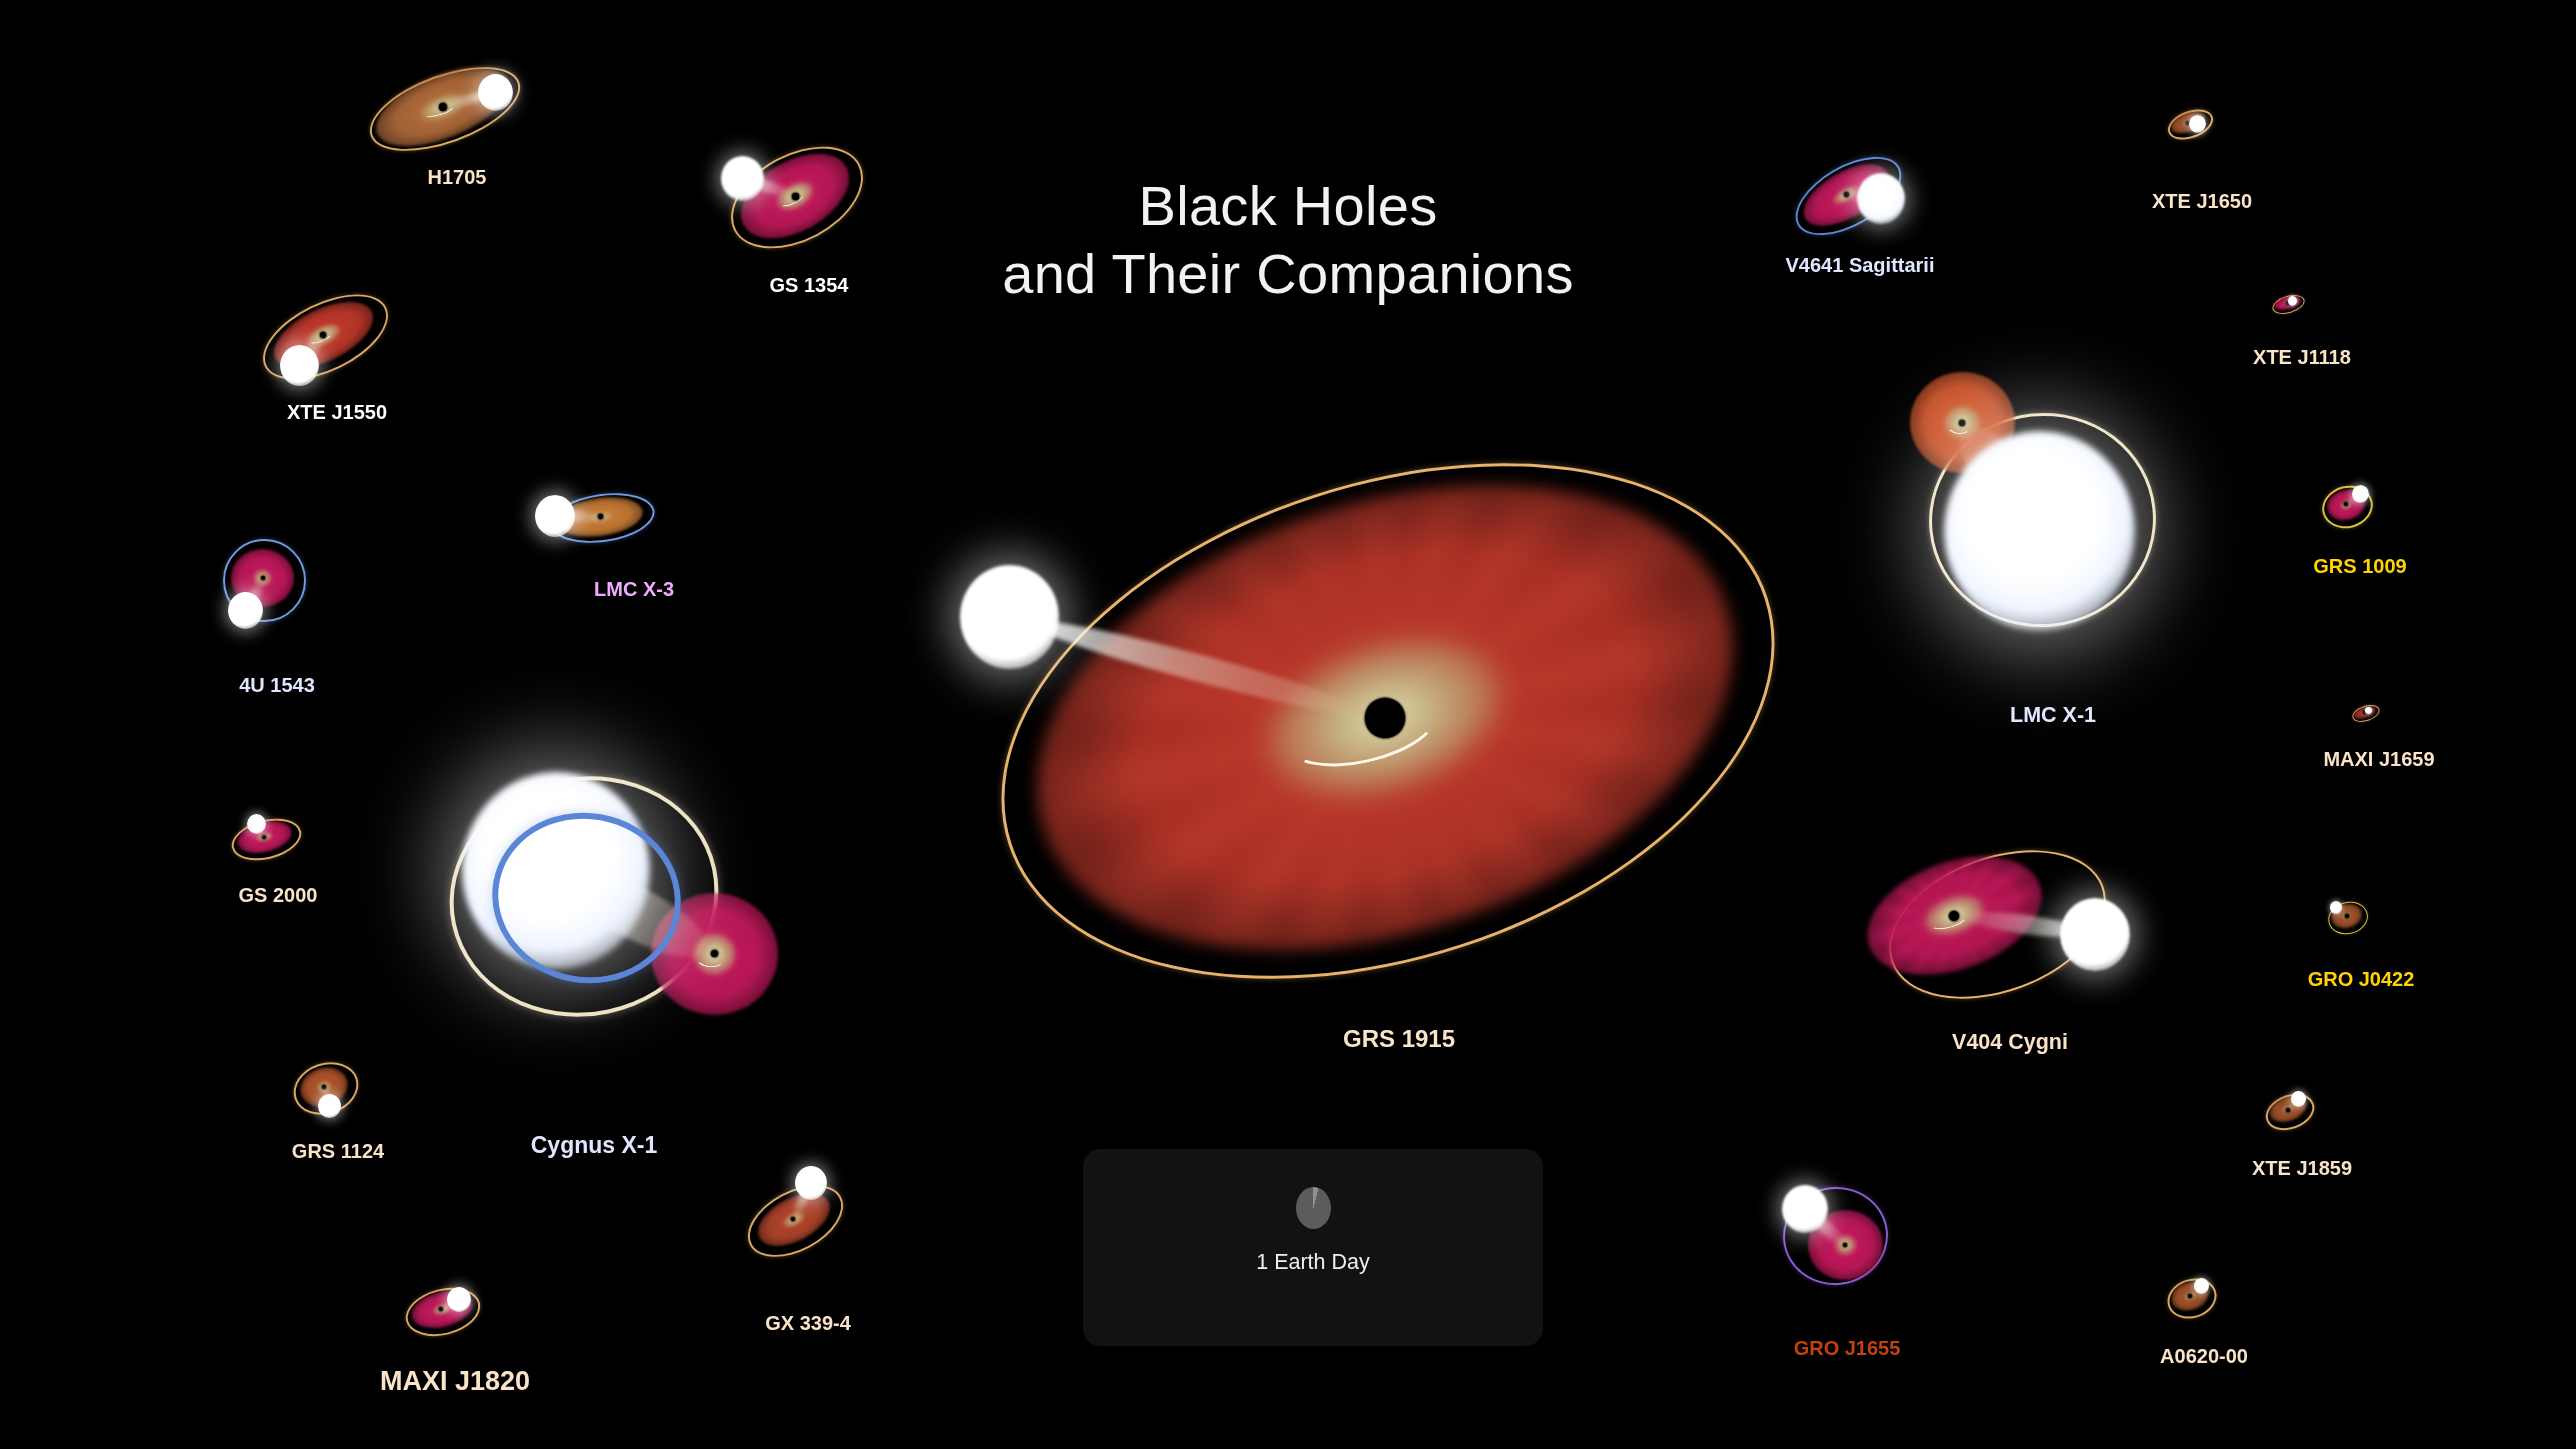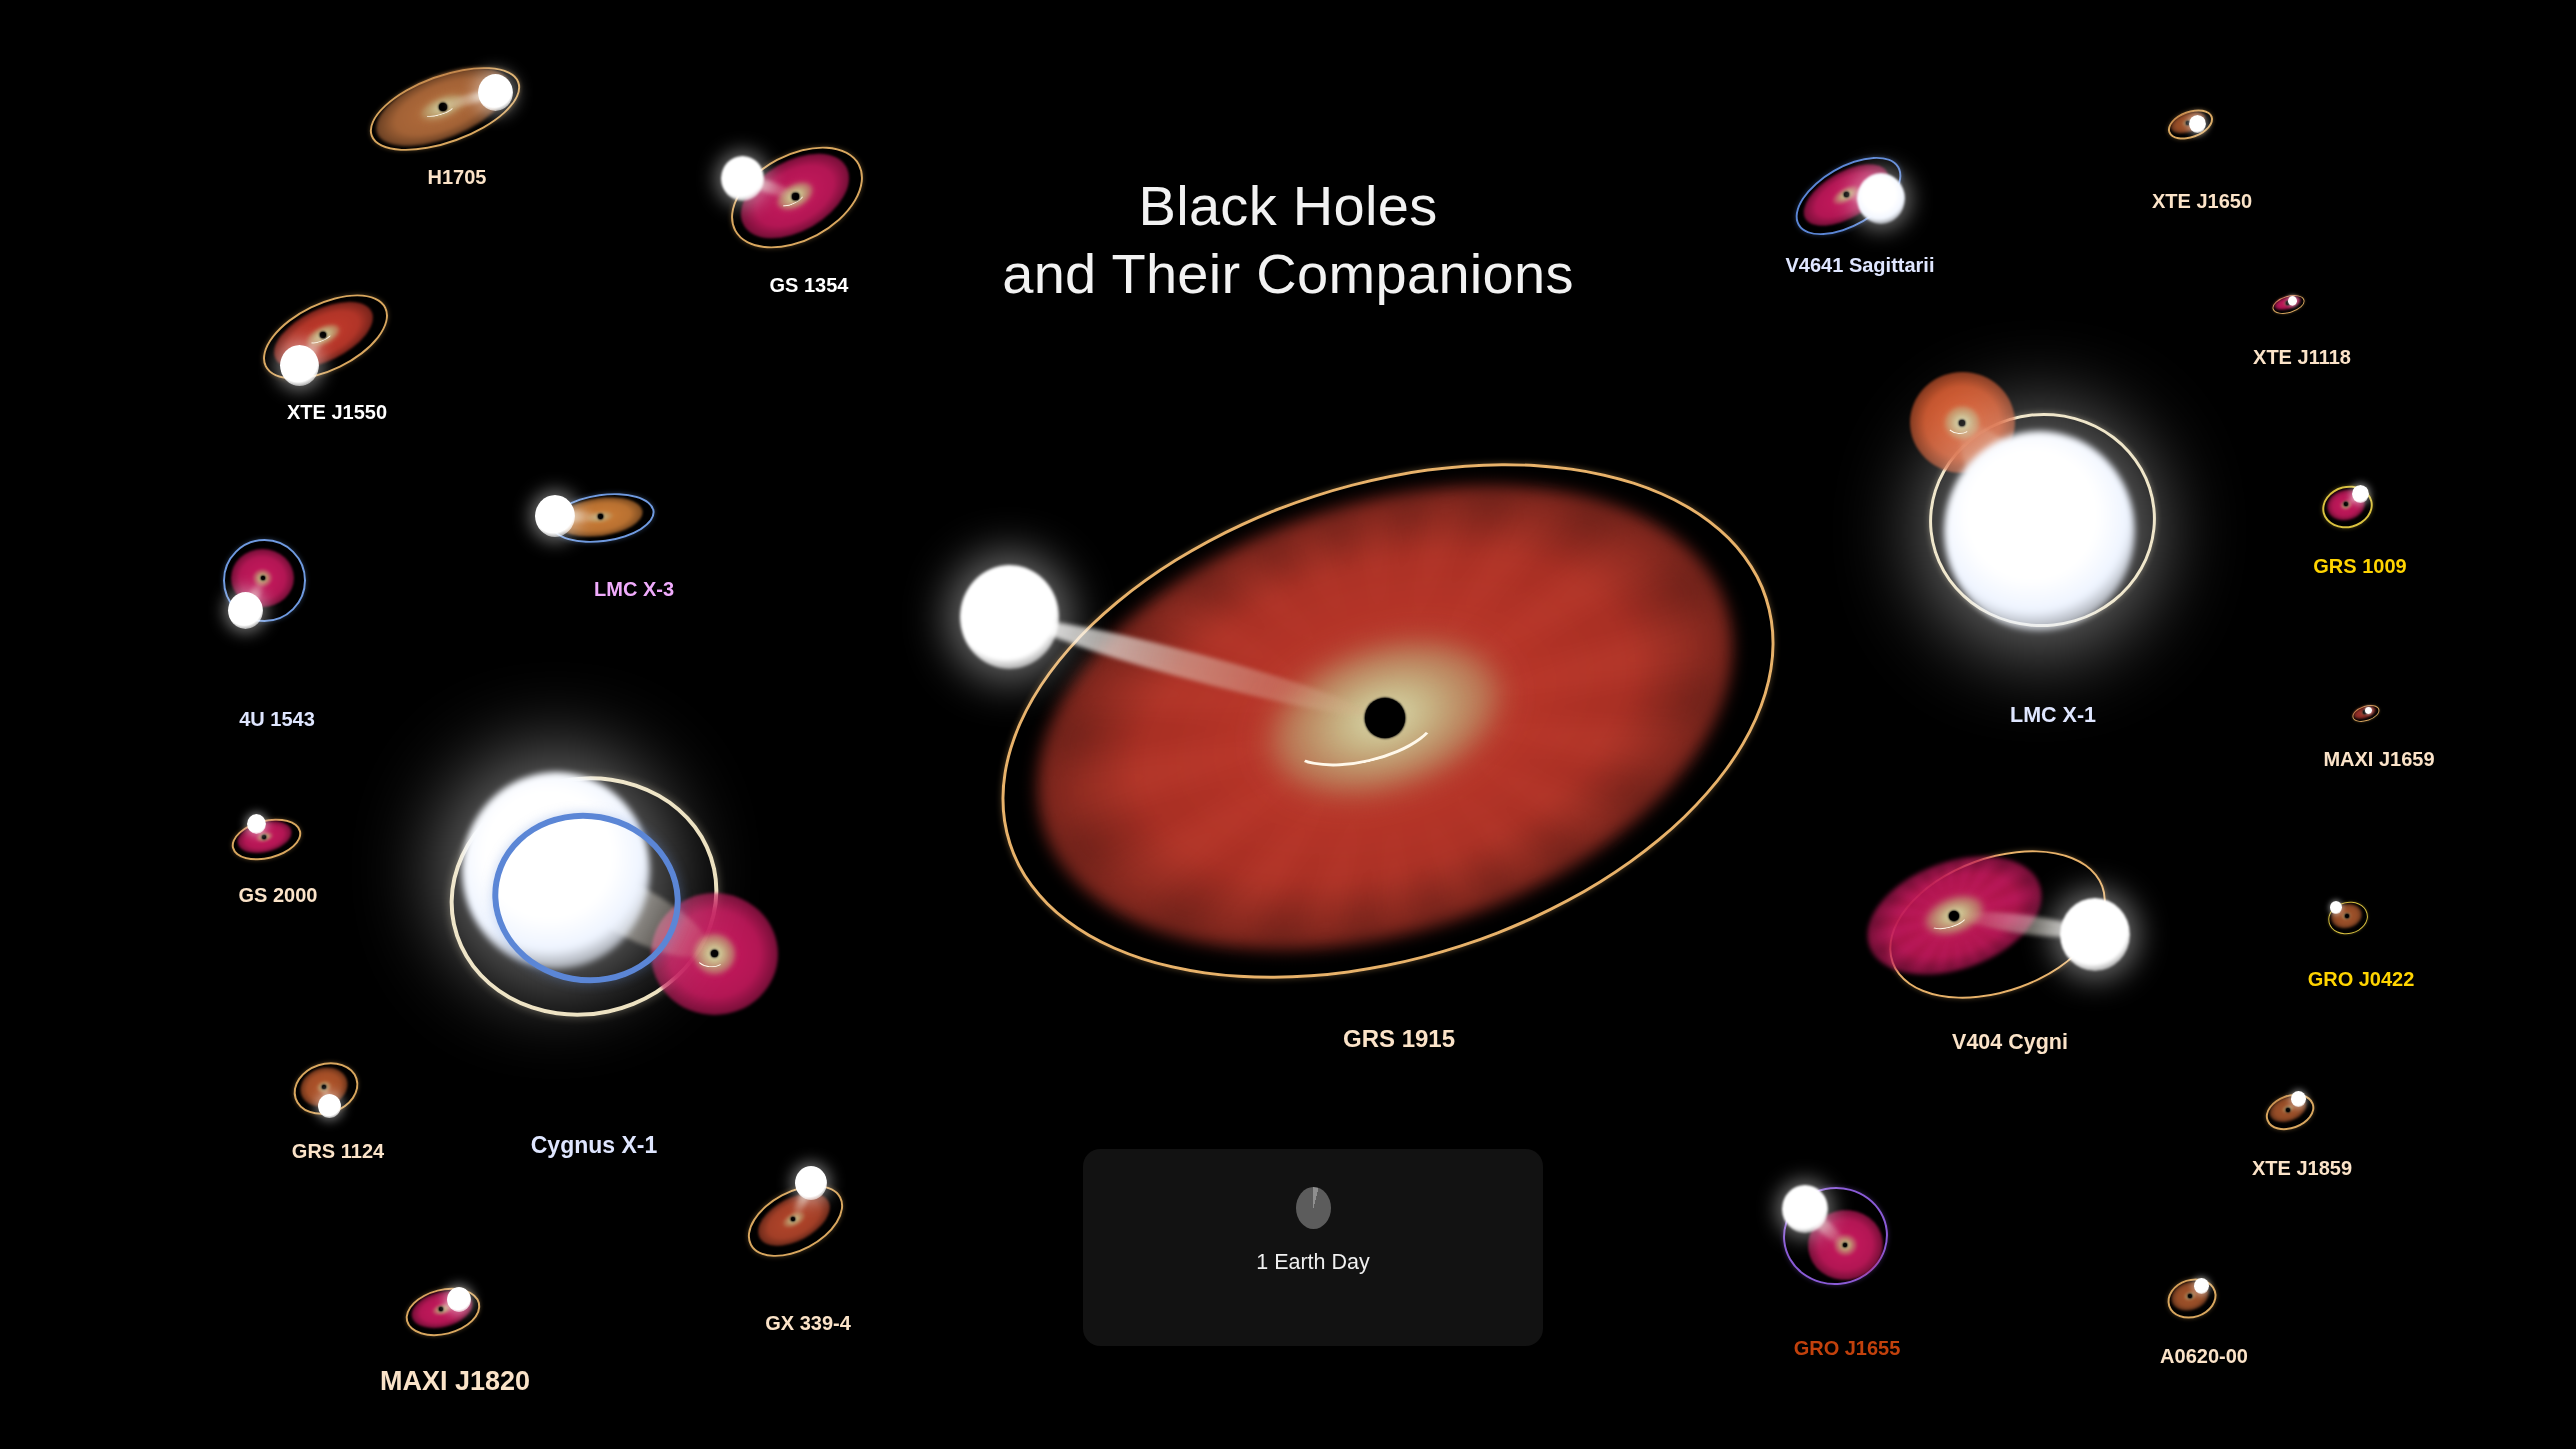--- a/index.html
+++ b/index.html
@@ -76,21 +76,21 @@
       <div class="disk" style="width: 86px; height: 38px; left: 557px; top: 498px; transform: rotate(-8deg); background: radial-gradient(rgba(245, 238, 205, 0.92) 0%, rgba(226, 200, 140, 0.85) 7%, rgba(200, 122, 53, 0.98) 24%, rgba(200, 122, 53, 0.92) 50%, rgba(200, 122, 53, 0.55) 74%, rgba(200, 122, 53, 0.1) 90%, rgba(0, 0, 0, 0) 100%); filter: blur(1px);"></div>
       <div class="bh" style="width: 4.8px; height: 4.8px; left: 598px; top: 514px;"></div>
       <div class="stream" style="width: 41px; height: 11px; left: 557px; top: 511px; transform: rotate(0deg); background: linear-gradient(90deg, rgba(255, 255, 255, 0.85) 0%, rgba(240, 235, 220, 0.45) 45%, rgba(220, 160, 120, 0.12) 100%);"></div>
       <div class="star" style="width: 40px; height: 42px; left: 535px; top: 495px; background: radial-gradient(circle at 46% 42%, rgb(255, 255, 255) 0%, rgb(255, 255, 255) 42%, rgb(255, 255, 255) 62%, rgba(255, 255, 255, 0.55) 80%, rgba(255, 255, 255, 0) 100%); box-shadow: rgba(255, 255, 255, 0.45) 0px 0px 18px 4.4px; filter: blur(0.7px);"></div>
       <div class="label" style="left: 576px; top: 578px; color: #f0abfc; font-size: 20px; margin-left: 44px;">LMC X-3</div>
       <div class="orbit" style="width: 79px; height: 79px; left: 223px; top: 539px; border-width: 2.7px; border-color: rgb(111, 154, 224); transform: rotate(0deg); box-shadow: rgba(111, 154, 224, 0.35) 0px 0px 5.4px;"></div>
       <div class="disk" style="width: 63px; height: 58px; left: 231px; top: 549px; transform: rotate(0deg); background: radial-gradient(rgba(245, 238, 205, 0.92) 0%, rgba(226, 200, 140, 0.85) 7%, rgba(194, 24, 91, 0.98) 24%, rgba(194, 24, 91, 0.92) 50%, rgba(194, 24, 91, 0.55) 74%, rgba(194, 24, 91, 0.1) 90%, rgba(0, 0, 0, 0) 100%); filter: blur(0.8px);"></div>
       <div class="bh" style="width: 4px; height: 4px; left: 261px; top: 576px;"></div>
       <div class="stream" style="width: 33px; height: 9.6px; left: 238px; top: 590px; transform: rotate(-61.5571deg); background: linear-gradient(90deg, rgba(255, 255, 255, 0.85) 0%, rgba(240, 235, 220, 0.45) 45%, rgba(220, 160, 120, 0.12) 100%);"></div>
       <div class="star" style="width: 35px; height: 37px; left: 228px; top: 592px; background: radial-gradient(circle at 46% 42%, rgb(255, 255, 255) 0%, rgb(255, 255, 255) 42%, rgb(255, 255, 255) 62%, rgba(255, 255, 255, 0.55) 80%, rgba(255, 255, 255, 0) 100%); box-shadow: rgba(255, 255, 255, 0.45) 0px 0px 15.7px 3.8px; filter: blur(0.7px);"></div>
-      <div class="label" style="left: 263px; top: 674px; color: rgb(223, 230, 255); font-size: 20px; margin-top: 34px;">4U 1543</div>
+      <div class="label" style="left: 263px; top: 674px; color: rgb(223, 230, 255); font-size: 20px;">4U 1543</div>
       <div class="orbit" style="width: 67px; height: 35px; left: 231px; top: 820px; border-width: 2px; border-color: rgb(217, 167, 95); transform: rotate(-14deg); box-shadow: rgba(217, 167, 95, 0.35) 0px 0px 4px;"></div>
       <div class="disk" style="width: 55px; height: 29.5px; left: 237px; top: 822px; transform: rotate(-14deg); background: radial-gradient(rgba(245, 238, 205, 0.92) 0%, rgba(226, 200, 140, 0.85) 7%, rgba(194, 24, 91, 0.98) 24%, rgba(194, 24, 91, 0.92) 50%, rgba(194, 24, 91, 0.55) 74%, rgba(194, 24, 91, 0.1) 90%, rgba(0, 0, 0, 0) 100%); filter: blur(0.8px);"></div>
       <div class="bh" style="width: 4px; height: 4px; left: 262px; top: 835px;"></div>
       <div class="stream" style="width: 14px; height: 5.2px; left: 253px; top: 828px; transform: rotate(59.0362deg); background: linear-gradient(90deg, rgba(255, 255, 255, 0.85) 0%, rgba(240, 235, 220, 0.45) 45%, rgba(220, 160, 120, 0.12) 100%);"></div>
       <div class="star" style="width: 19px; height: 20px; left: 247px; top: 814px; background: radial-gradient(circle at 46% 42%, rgb(255, 255, 255) 0%, rgb(255, 255, 255) 42%, rgb(255, 255, 255) 62%, rgba(255, 255, 255, 0.55) 80%, rgba(255, 255, 255, 0) 100%); box-shadow: rgba(255, 255, 255, 0.45) 0px 0px 8.5px 2.1px; filter: blur(0.7px);"></div>
       <div class="label" style="left: 264px; top: 884px; color: rgb(251, 227, 200); font-size: 20px;">GS 2000</div>
       <div class="orbit" style="width: 262px; height: 231px; left: 449px; top: 777px; border-width: 4.7px; border-color: rgb(236, 224, 189); transform: rotate(-12deg); box-shadow: rgba(236, 224, 189, 0.35) 0px 0px 9.4px;"></div>
       <div class="disk" style="width: 127px; height: 122px; left: 651px; top: 893px; transform: rotate(0deg); background: radial-gradient(rgba(245, 238, 205, 0.92) 0%, rgba(226, 200, 140, 0.85) 7%, rgba(194, 24, 91, 0.98) 24%, rgba(194, 24, 91, 0.92) 50%, rgba(194, 24, 91, 0.55) 74%, rgba(194, 24, 91, 0.1) 90%, rgba(0, 0, 0, 0) 100%); filter: blur(1.4px);"></div>
       <div class="disk-core" style="width: 43px; height: 42px; left: 693px; top: 933px; transform: rotate(0deg); background: radial-gradient(rgba(222, 220, 176, 0.85) 0%, rgba(190, 170, 120, 0.55) 45%, rgba(150, 90, 60, 0) 100%); filter: blur(2.7px);"></div>
       <div class="innerarc" style="width: 27px; height: 18.3px; left: 696px; top: 947px; border-width: 1.3px; transform: rotate(185deg);"></div>

